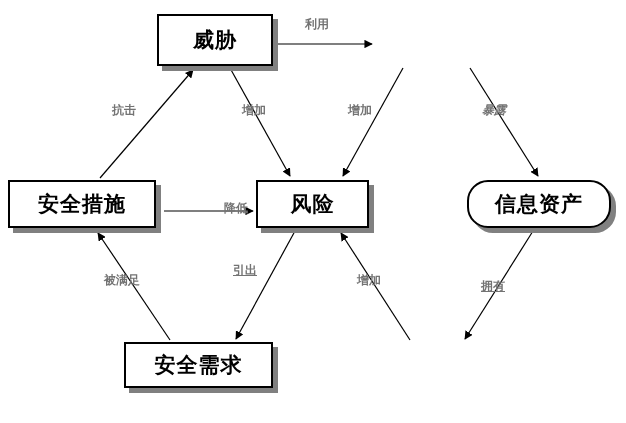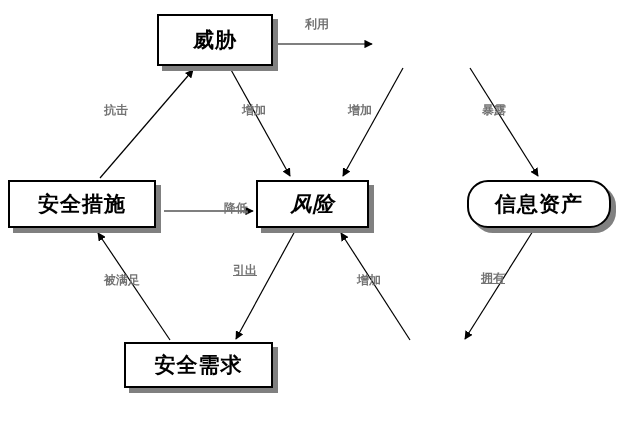--- a/index.html
+++ b/index.html
@@ -90,46 +90,46 @@
 
   <div class="node" style="left:157px; top:14px; width:116px; height:52px;">
     <span class="node-label">威胁</span>
   </div>
 
 
   <div class="node" style="left:8px; top:180px; width:148px; height:48px;">
     <span class="node-label">安全措施</span>
   </div>
 
-  <div class="node" style="left:256px; top:180px; width:113px; height:48px;font-style:italic;">
+  <div class="node" style="left:256px; top:180px; width:113px; height:48px;">
     <span class="node-label">风险</span>
   </div>
 
   <div class="node" style="left:467px; top:180px; width:144px; height:48px;border-radius:21px;">
     <span class="node-label">信息资产</span>
   </div>
 
   <div class="node" style="left:124px; top:342px; width:149px; height:46px;">
     <span class="node-label">安全需求</span>
   </div>
 
 
   <span class="edge-label" style="left:305px; top:18px;">利用</span>
 
-  <span class="edge-label" style="left:104px; top:104px;">抗击</span>
+  <span class="edge-label" style="left:112px; top:104px;">抗击</span>
 
   <span class="edge-label" style="left:242px; top:104px;">增加</span>
 
   <span class="edge-label" style="left:348px; top:104px;">增加</span>
 
-  <span class="edge-label" style="left:482px; top:104px;">暴露</span>
+  <span class="edge-label" style="left:482px; top:104px;font-style:italic;">暴露</span>
 
   <span class="edge-label" style="left:180px; top:202px;margin-left:44px;">降低</span>
 
   <span class="edge-label" style="left:104px; top:274px;">被满足</span>
 
   <span class="edge-label" style="left:233px; top:264px;text-decoration:underline;">引出</span>
 
   <span class="edge-label" style="left:357px; top:274px;">增加</span>
 
-  <span class="edge-label" style="left:481px; top:272px;text-decoration:underline;">拥有</span>
+  <span class="edge-label" style="left:481px; top:280px;text-decoration:underline;">拥有</span>
 
 </div>
 
 </body></html>

